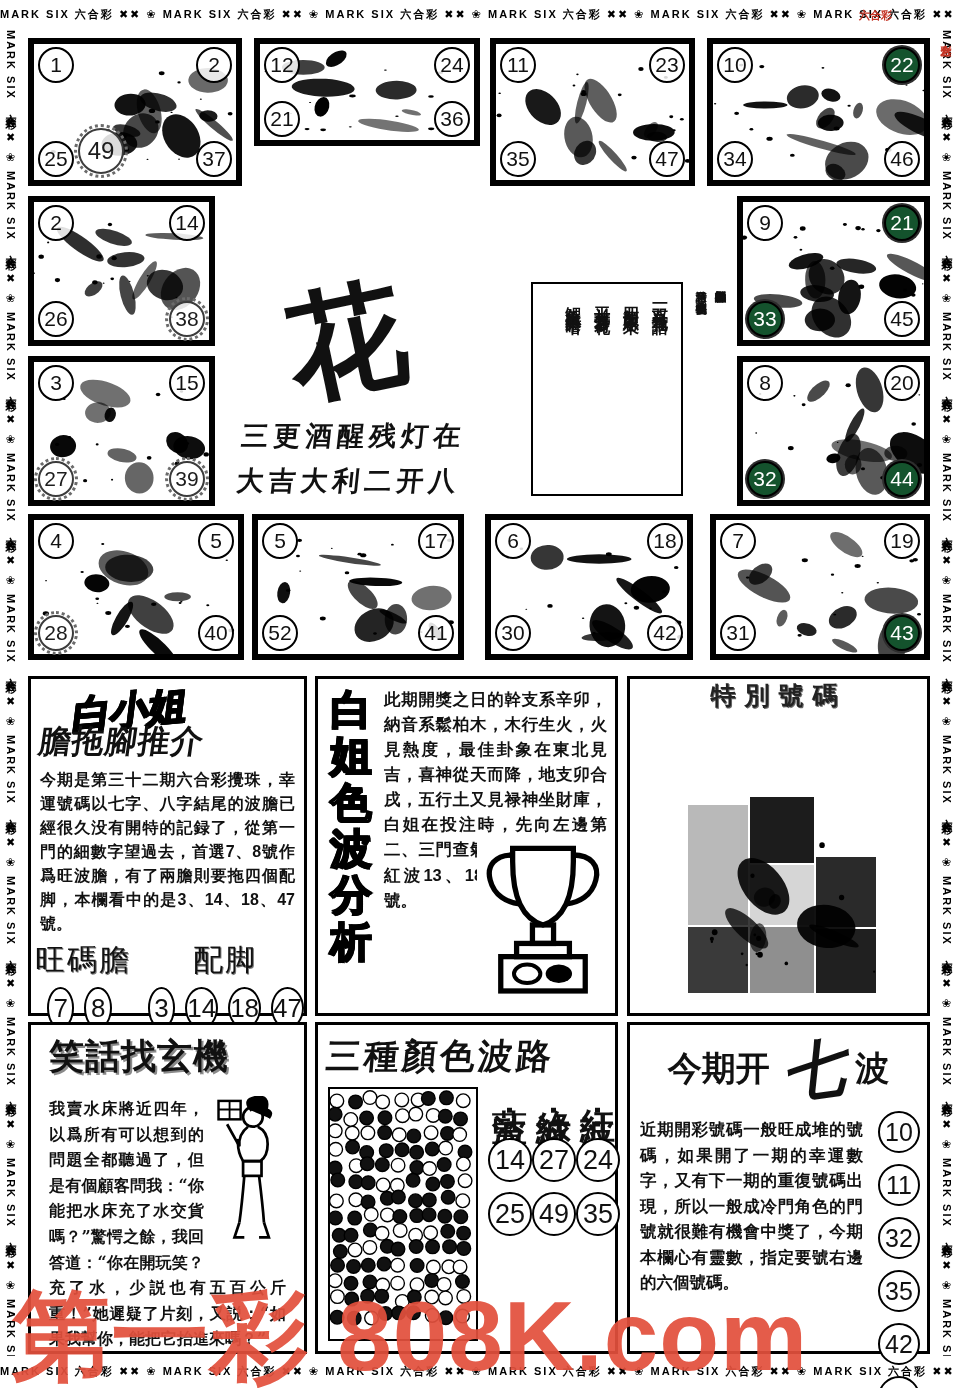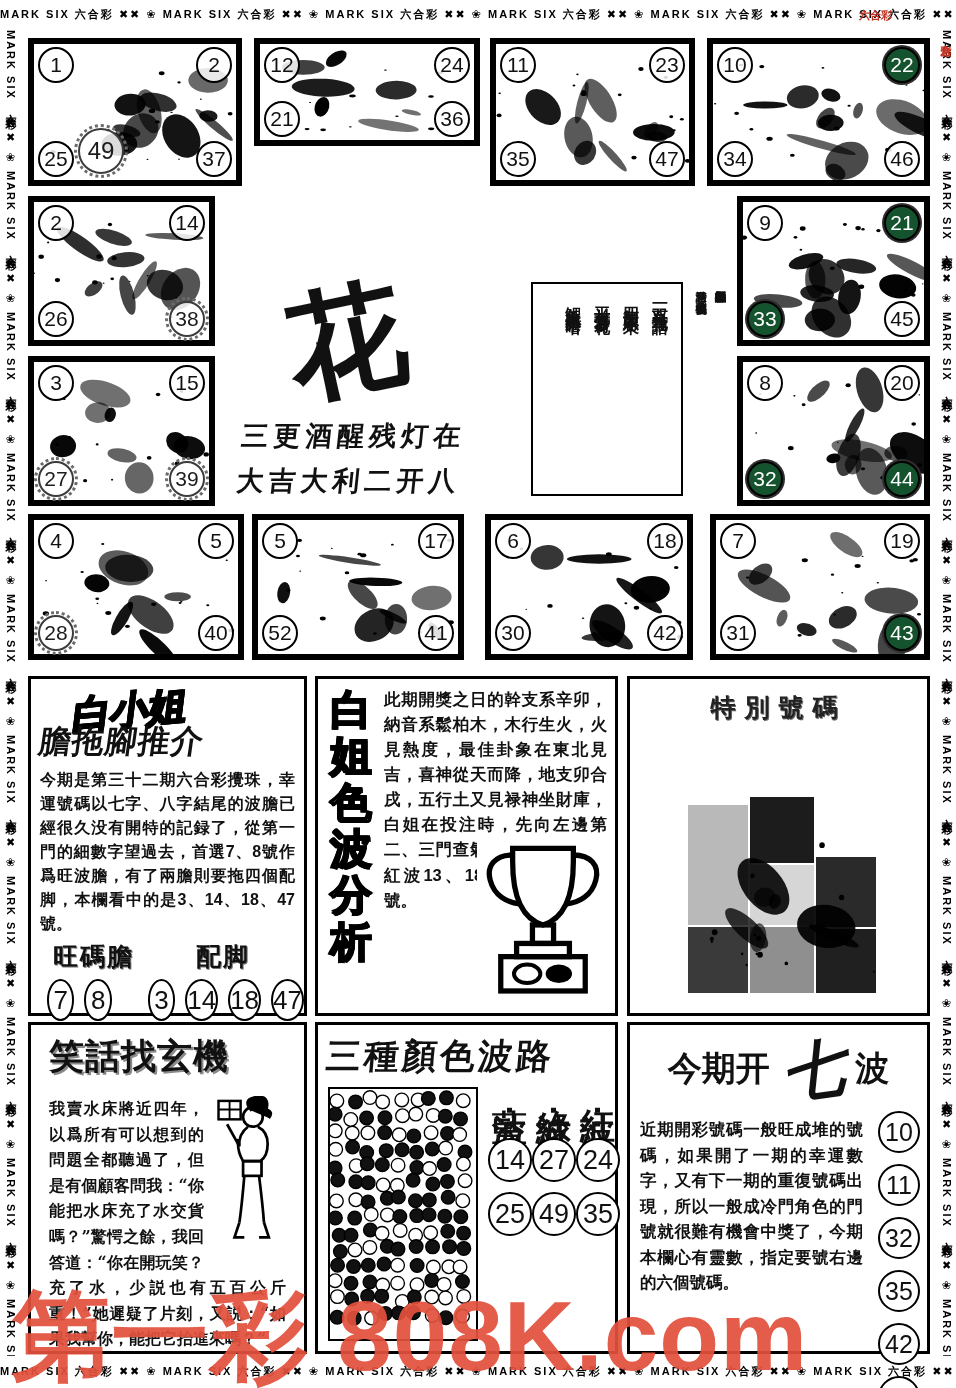--- a/index.html
+++ b/index.html
@@ -54,36 +54,36 @@
        display:flex;align-items:center;justify-content:center;font-size:26px;font-weight:500;}
 
   
   .dan-head{padding:6px 8px 0 8px;}
   .brand{display:inline-block;font-size:38px;font-weight:900;color:#fff;margin-left:34px;
          -webkit-text-stroke:2px #000;
          text-shadow:1px 1px 0 #000,-1px -1px 0 #000,1px -1px 0 #000,-1px 1px 0 #000;
          transform:rotate(-5deg) skewX(-12deg);}
   .dan-sub{font-size:32px;font-weight:900;letter-spacing:1px;margin-top:-16px;transform:skewX(-8deg);}
   .dan-body{padding:4px 9px 0 9px;font-size:16px;font-weight:600;line-height:1.5;text-align:justify;}
-  .dan-labels{display:flex;gap:62px;padding:4px 12px 0 22px;font-size:25px;font-weight:700;
+  .dan-labels{display:flex;gap:62px;padding:4px 12px 0 4px;font-size:30px;font-weight:400;
               letter-spacing:2px;text-shadow:1px 1px 0 #777;}
   .dan-nums{display:flex;align-items:center;gap:10px;padding:6px 0 0 16px;}
   .dan-nums .gap{width:26px;}
 
   
   .sebo-title{position:absolute;left:5px;top:8px;width:56px;font-size:41px;font-weight:900;
               line-height:1.13;color:#fff;word-break:break-all;text-align:center;
               -webkit-text-stroke:2px #000;
               text-shadow:1px 1px 0 #000,-1px -1px 0 #000,1px -1px 0 #000,-1px 1px 0 #000;}
   .sebo-body{position:absolute;left:66px;top:8px;right:8px;bottom:6px;font-size:16.5px;
              font-weight:600;line-height:1.52;text-align:justify;}
   .trophy{position:absolute;right:6px;bottom:4px;width:132px;height:176px;background:#fff;z-index:2;}
 
   
-  .sp-small{margin-top:12px;text-align:center;font-size:25px;font-weight:800;letter-spacing:9px;
+  .sp-small{text-align:center;font-size:25px;font-weight:800;letter-spacing:9px;
             color:#222;text-shadow:1px 1px 0 #666;}
   .sp-big{text-align:center;font-size:47px;font-weight:900;letter-spacing:9px;margin-top:0px;}
   .puzzle{position:absolute;left:58px;top:118px;width:188px;height:196px;}
   .puzzle .blk{position:absolute;}
 
   
   .joke-pad{padding:8px 18px;}
   .joke-title{display:inline-block;font-size:35px;font-weight:900;letter-spacing:1px;
               text-shadow:2px 2px 0 #8a8a8a;}
   .joke-body{font-family:"DejaVu Serif","Liberation Serif",serif;font-size:16px;line-height:1.6;

